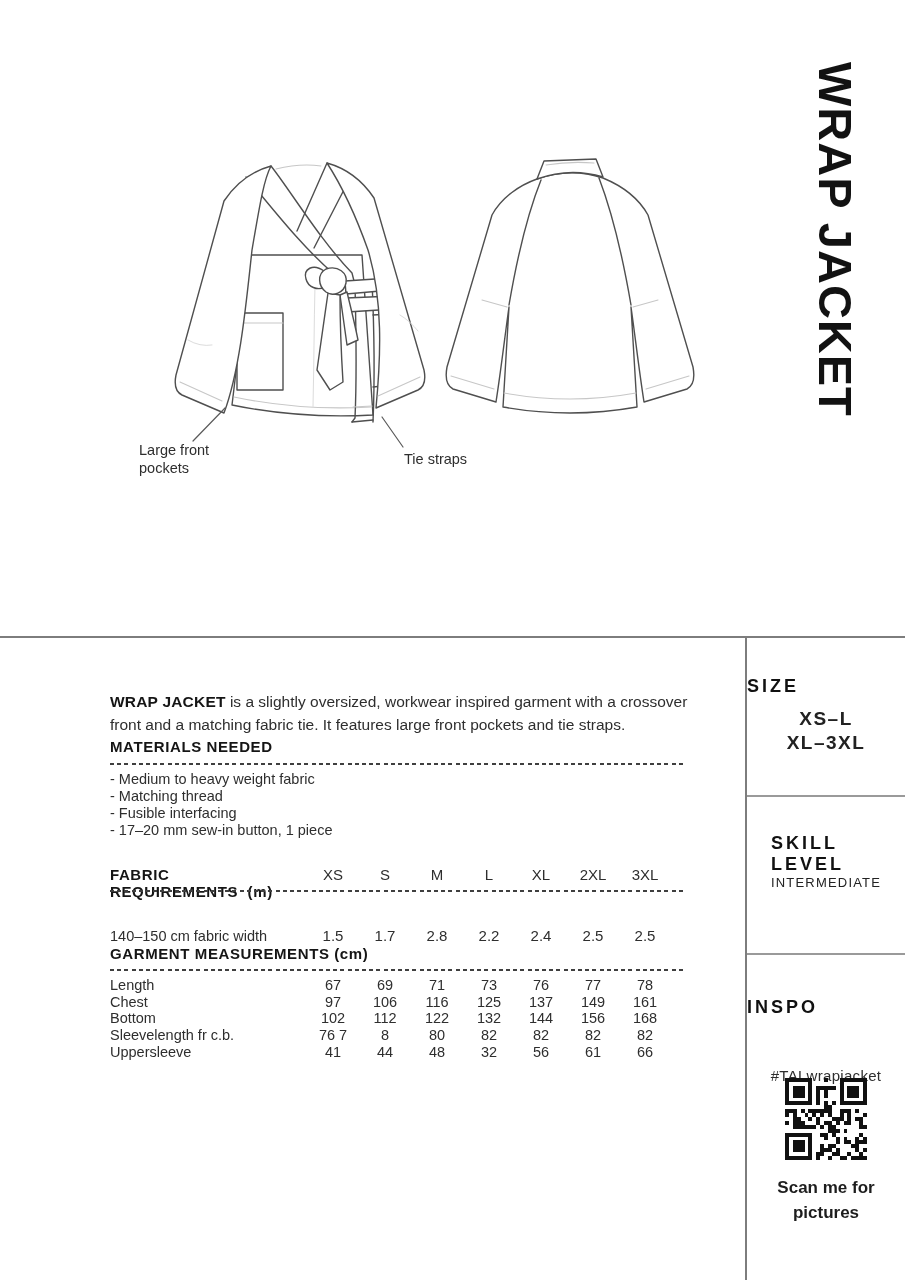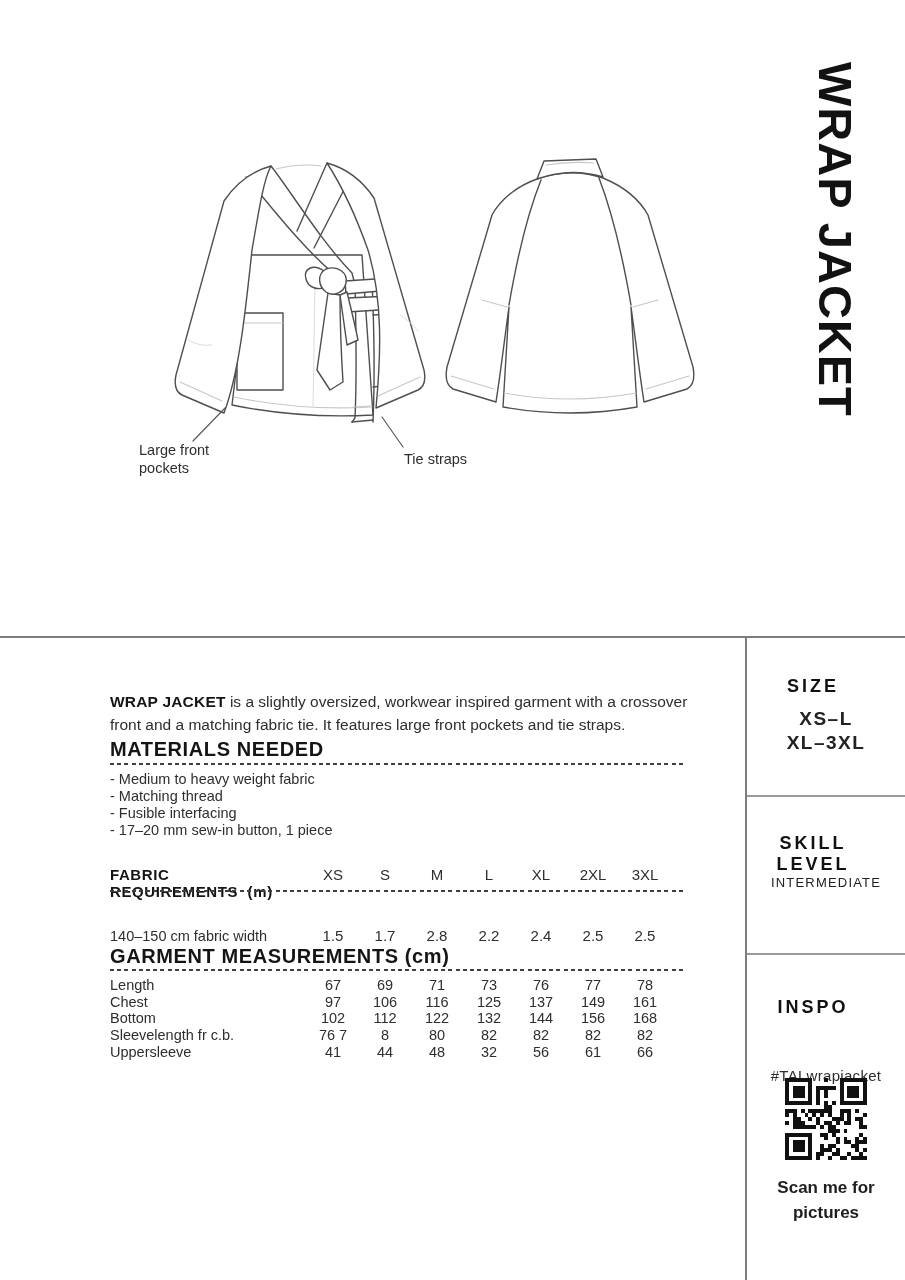--- a/index.html
+++ b/index.html
@@ -23,40 +23,40 @@
 
   
   .divider-h-main{position:absolute;left:0;top:636px;width:905px;height:2px;background:#7d7d7d;}
   .divider-v-main{position:absolute;left:745px;top:636px;width:2px;height:644px;background:#7d7d7d;}
   .sb-divider{position:absolute;left:747px;width:158px;height:1.5px;background:#9a9a9a;}
 
   
   .desc{position:absolute;left:110px;top:674px;width:596px;font-size:15.5px;line-height:23px;color:#2e2e2e;}
   .desc b{color:#151515;letter-spacing:0.2px;}
   .sec-heading{
-    position:absolute;left:110px;font-size:20px;font-weight:700;color:#151515;letter-spacing:0.6px;
+    position:absolute;left:110px;font-size:15px;font-weight:700;color:#151515;letter-spacing:0.6px;
   }
   .dashed-rule{
     position:absolute;left:110px;width:574px;height:1.6px;
     background:repeating-linear-gradient(90deg,#3f3f3f 0 4px,transparent 4px 7.2px);
   }
   .mat-list{position:absolute;left:110px;top:771px;font-size:14.5px;line-height:17px;color:#2e2e2e;}
   .grid-row{display:grid;grid-template-columns:197px repeat(7,52px);align-items:baseline;}
   .grid-row .num{text-align:center;}
   .fab-header{position:absolute;left:110px;top:866px;width:574px;font-size:15px;color:#2e2e2e;}
   .fab-header .lbl{font-weight:700;color:#151515;letter-spacing:0.6px;}
   .fab-row{position:absolute;left:110px;top:899px;width:574px;font-size:14.5px;color:#2e2e2e;}
   .fab-row .num{font-size:15px;margin-top:28px;}
   .gm-rows{position:absolute;left:110px;top:977px;width:574px;font-size:14.5px;color:#2e2e2e;}
   .gm-rows .grid-row{height:16.7px;line-height:16.7px;align-items:center;}
 
   
   .sidebar{position:absolute;left:747px;top:637px;width:158px;height:643px;}
   .sb-heading{
-    position:absolute;width:132px;text-align:center;
+    position:absolute;width:132px;text-align:left;
     font-size:18px;font-weight:700;letter-spacing:3px;color:#111;
   }
   .sb-text{position:absolute;width:158px;text-align:center;color:#222;}
   .size-values{top:70px;font-size:19px;letter-spacing:1.5px;line-height:24px;}
   .skill-value{top:238px;font-size:13px;letter-spacing:1.2px;}
   .inspo-tag{top:390px;font-size:15px;letter-spacing:0.3px;color:#2e2e2e;margin-top:40px;}
   .qr-box{position:absolute;left:38px;top:441px;width:82px;height:82px;}
   .qr-box svg{width:82px;height:82px;shape-rendering:crispEdges;}
   .qr-caption{top:538px;font-size:17px;line-height:25px;color:#1d1d1d;}
 </style>
@@ -226,21 +226,21 @@
       <div class="num">61</div>
       <div class="num">66</div>
     </div>
   </div>
 
   <div class="sidebar">
     <div class="sb-heading" style="top:39px;">SIZE</div>
     <div class="sb-text size-values" style="white-space:pre-line;font-weight:bold;">XS–L
 XL–3XL</div>
 
-    <div class="sb-heading" style="top:196px;">SKILL LEVEL</div>
+    <div class="sb-heading" style="top:196px;padding-left:24px;">SKILL LEVEL</div>
     <div class="sb-text skill-value">INTERMEDIATE</div>
 
     <div class="sb-heading" style="top:360px;">INSPO</div>
     <div class="sb-text inspo-tag">#TALwrapjacket</div>
 
     <div class="qr-box">
       <svg viewBox="0 0 21 21" id="qr-svg" fill="#111" stroke="none">
           <rect x="0" y="0" width="1" height="1"></rect>
           <rect x="1" y="0" width="1" height="1"></rect>
           <rect x="2" y="0" width="1" height="1"></rect>

